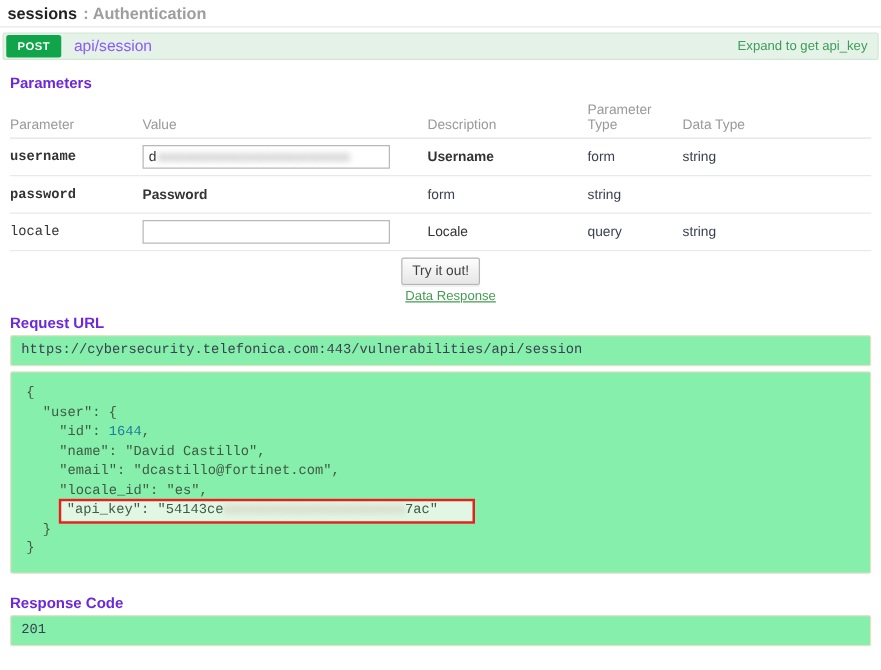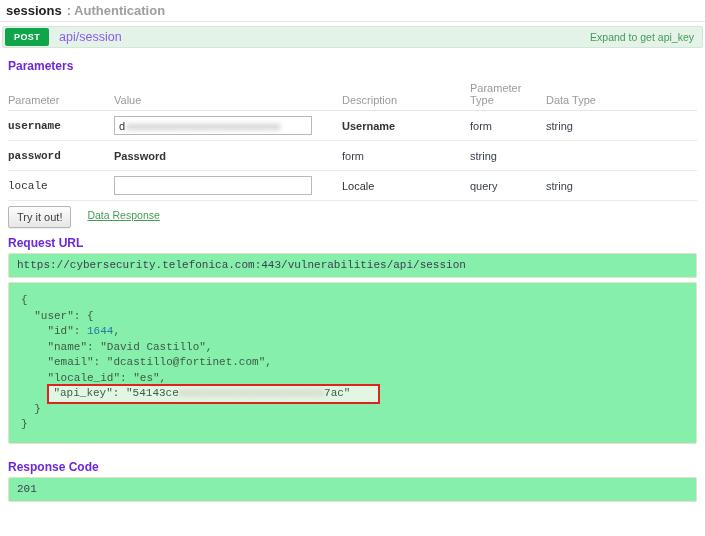--- a/index.html
+++ b/index.html
@@ -41,21 +41,21 @@
   .p-name { font-family: "Liberation Mono", "DejaVu Sans Mono", monospace; color: #333; }
   .required .p-name { font-weight: bold; }
   .p-desc { color: #333; }
   .required .p-desc { font-weight: bold; }
   .p-type, .p-dtype { color: #3b4151; }
   .input-box { width: 198px; height: 19px; border: 1px solid #b9b9b9; background: #fff;
     padding: 1px 4px; display: flex; align-items: center; overflow: hidden;
     cursor: text; font-size: 11px; color: #333; }
   .redact { filter: blur(2.5px); color: #8a8a8a; margin-left: 1px; white-space: nowrap; }
 
-  .btn-row { margin-top: 5px; display: flex; align-items: flex-start; }
+  .btn-row { margin-top: 5px; display: flex; align-items: center; flex-direction: column; }
   .try-btn { background: linear-gradient(#fdfdfd, #e6e6e6); border: 1px solid #b5b5b5;
     border-radius: 2px; padding: 4px 8px; font-size: 11px; color: #3f3f3f;
     font-family: "Liberation Sans", "DejaVu Sans", sans-serif; cursor: pointer;
     box-shadow: 0 1px 1px rgba(0,0,0,.07); }
   .hide-resp { margin-left: 16px; margin-top: 3px; font-size: 10.5px; color: #459c52;
     text-decoration: underline; cursor: pointer; }
 
   .code-block { background: #86efac; border: 1px solid #e5e0c6; border-radius: 2px;
     margin-top: 3px; padding: 5px 8px;
     font-family: "Liberation Mono", "DejaVu Sans Mono", monospace;

